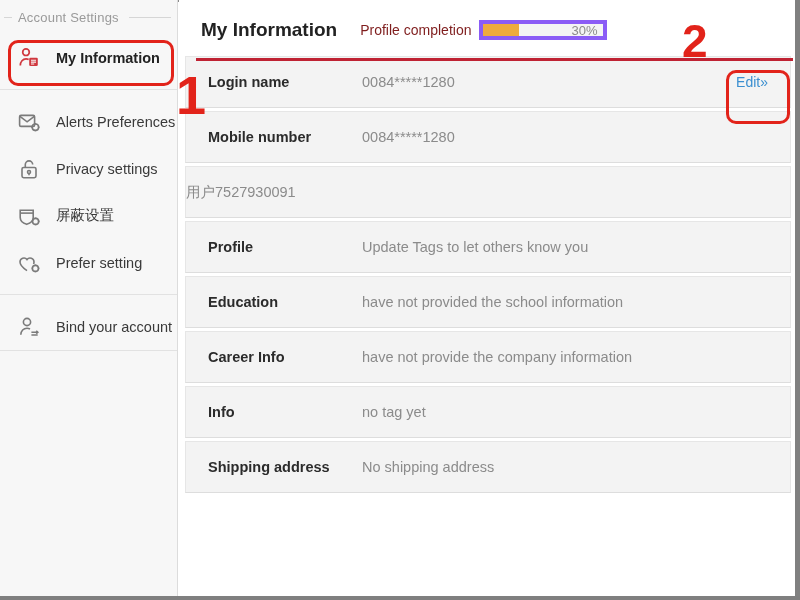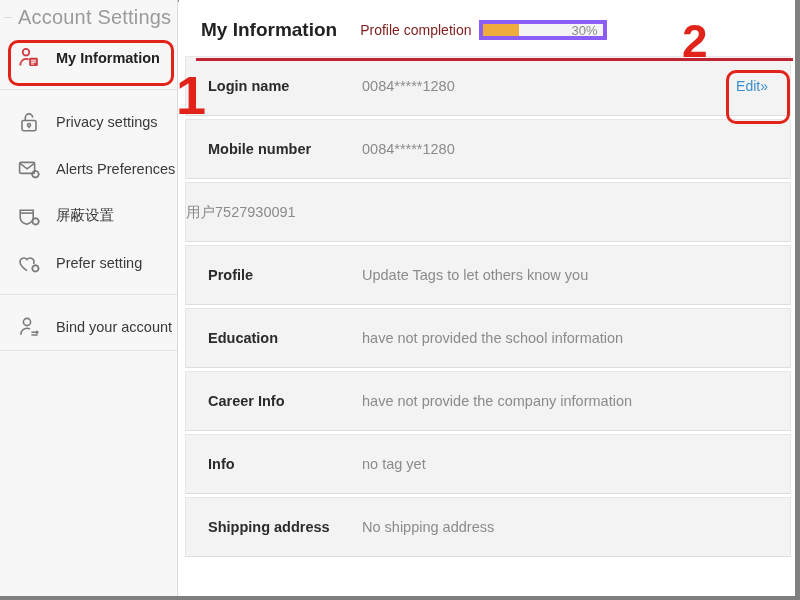--- a/index.html
+++ b/index.html
@@ -49,21 +49,21 @@
     padding: 0 6px 0 4px;
   }
   .sidebar-title-line {
     flex: 0 0 auto;
     height: 1px;
     background: #d6d6d6;
     width: 8px;
   }
   .sidebar-title-line.right { flex: 1 1 auto; margin-left: 8px; }
   .sidebar-title {
-    font-size: 20px;
+    font-size: 13px;
     color: #9a9a9a;
     letter-spacing: .2px;
     white-space: nowrap;
     padding: 0 2px 0 6px;
   }
 
   .nav-group { padding: 0; }
   .nav-item {
     position: relative;
     height: 47px;
@@ -192,21 +192,21 @@
     font-size: 13px;
     color: #8b8b8b;
   }
 
   .rows {
     margin-top: 10px;
     padding: 0 4px 0 6px;
   }
   .row {
     position: relative;
-    height: 60px;
+    height: 52px;
     background: #f3f3f3;
     border: 1px solid #e6e6e6;
     border-bottom-color: #dddddd;
     box-sizing: border-box;
     display: flex;
     align-items: center;
     margin-bottom: 0px;
   }
   .row-sep { height: 3px; background: #ffffff; }
   .row-label {
@@ -267,39 +267,39 @@
 
     </div>
 
     <div class="nav-divider"></div>
 
     <div class="nav-group">
 
       <div class="nav-item">
         <span class="nav-icon">
           <svg width="24" height="24" viewBox="0 0 24 24" fill="none" stroke="currentColor" stroke-width="1.6">
+            <rect x="2.6" y="5.4" width="15" height="11" rx="1.4"></rect>
+            <path d="M2.6 6.2l7.5 5.6 7.5-5.6"></path>
+            <circle cx="18.4" cy="17.2" r="3.2"></circle>
+            <path d="M18.4 13.1v1.1M18.4 20.2v1.1M14.3 17.2h1.1M21.4 17.2h1.1"></path>
+          </svg>
+        </span>
+        <span class="nav-label">Alerts Preferences</span>
+      </div>
+
+      <div class="nav-item">
+        <span class="nav-icon">
+          <svg width="24" height="24" viewBox="0 0 24 24" fill="none" stroke="currentColor" stroke-width="1.6">
             <rect x="5" y="10.5" width="14" height="10.2" rx="1.6"></rect>
             <path d="M8.3 10.5V7.6a3.7 3.7 0 0 1 7.4 0"></path>
             <circle cx="12" cy="15" r="1.5"></circle>
             <path d="M12 16.3v2"></path>
           </svg>
         </span>
         <span class="nav-label">Privacy settings</span>
-      </div>
-
-      <div class="nav-item">
-        <span class="nav-icon">
-          <svg width="24" height="24" viewBox="0 0 24 24" fill="none" stroke="currentColor" stroke-width="1.6">
-            <rect x="2.6" y="5.4" width="15" height="11" rx="1.4"></rect>
-            <path d="M2.6 6.2l7.5 5.6 7.5-5.6"></path>
-            <circle cx="18.4" cy="17.2" r="3.2"></circle>
-            <path d="M18.4 13.1v1.1M18.4 20.2v1.1M14.3 17.2h1.1M21.4 17.2h1.1"></path>
-          </svg>
-        </span>
-        <span class="nav-label">Alerts Preferences</span>
       </div>
 
       <div class="nav-item">
         <span class="nav-icon">
           <svg width="24" height="24" viewBox="0 0 24 24" fill="none" stroke="currentColor" stroke-width="1.6">
             <path d="M3.2 6.2h13v7.2c0 3.6-3 5.8-6.5 6.9-3.5-1.1-6.5-3.3-6.5-6.9z"></path>
             <path d="M3.2 9.1h13"></path>
             <circle cx="18.6" cy="17.4" r="3"></circle>
             <path d="M18.6 13.6v1M18.6 20.2v1M14.8 17.4h1M21.6 17.4h1"></path>
           </svg>

